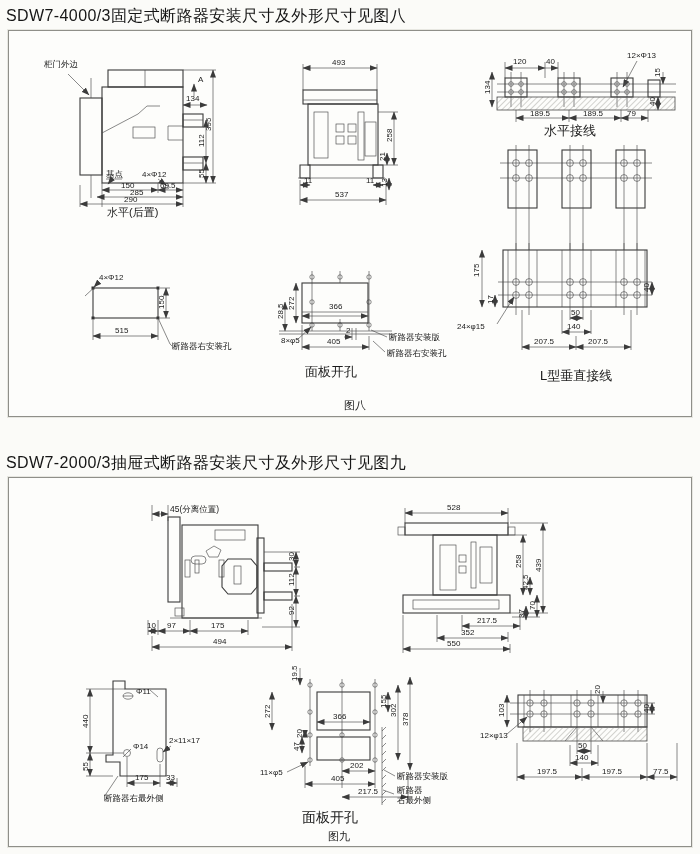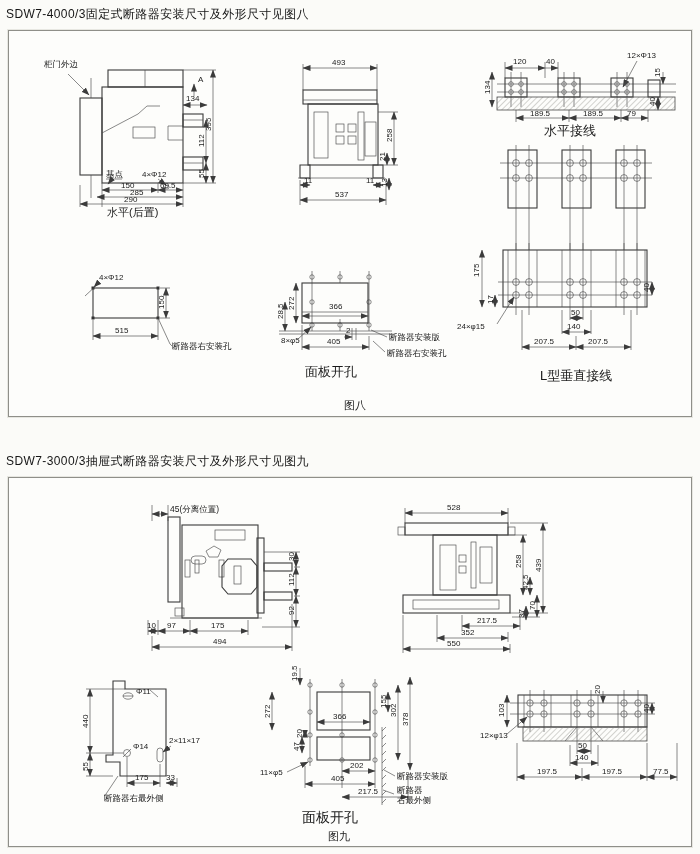--- a/index.html
+++ b/index.html
@@ -1,36 +1,36 @@
 <!DOCTYPE html>
 <html><head>
 <meta charset="utf-8">
 <style>
   *{margin:0;padding:0;box-sizing:border-box}
   html,body{width:700px;height:854px}
   body{position:relative;background:#fbfbf8;font-family:"Liberation Sans","DejaVu Sans",sans-serif;color:#1c1c1c;overflow:hidden}
-  .page-title{position:absolute;left:6px;font-size:12px;letter-spacing:.4px;color:#161616;white-space:nowrap}
+  .page-title{position:absolute;left:6px;font-size:16px;letter-spacing:.4px;color:#161616;white-space:nowrap}
   .frame{position:absolute;left:8px;width:684px;border:1px solid #8f8f89;background:#fdfdfb;box-shadow:0 0 0 1px #e7e7e1}
   svg.overlay{position:absolute;top:0;left:0}
   .o{fill:none;stroke:#3b3b3b;stroke-width:1.1}
   .t{fill:none;stroke:#4a4a4a;stroke-width:.65}
   .h{fill:url(#ht);stroke:#4a4a4a;stroke-width:.8}
   text{fill:#1a1a1a;font-family:"Liberation Sans","DejaVu Sans",sans-serif}
   .d{font-size:8px}
   .lbl{font-size:8.5px}
   .cap{font-size:11px}
   .cap2{font-size:13px}
   .cap3{font-size:14px}
 </style>
 </head>
 <body>
 
 <div class="page-title" style="top:6px">SDW7-4000/3固定式断路器安装尺寸及外形尺寸见图八</div>
 <div class="frame" style="top:30px;height:387px"></div>
-<div class="page-title" style="top:453px">SDW7-3000/3抽屉式断路器安装尺寸及外形尺寸见图九</div>
+<div class="page-title" style="top:453px">SDW7-2000/3抽屉式断路器安装尺寸及外形尺寸见图九</div>
 <div class="frame" style="top:477px;height:370px"></div>
 
 <svg class="overlay" width="700" height="854" viewBox="0 0 700 854">
 <defs>
   <marker id="aE" markerWidth="9" markerHeight="6" refX="7.5" refY="3" orient="auto" markerUnits="userSpaceOnUse">
         <path d="M0,0L8,3L0,6Z" fill="#3b3b3b"></path>
       </marker>
   <marker id="aS" markerWidth="9" markerHeight="6" refX="0.5" refY="3" orient="auto" markerUnits="userSpaceOnUse">
         <path d="M8,0L0,3L8,6Z" fill="#3b3b3b"></path>
       </marker>

